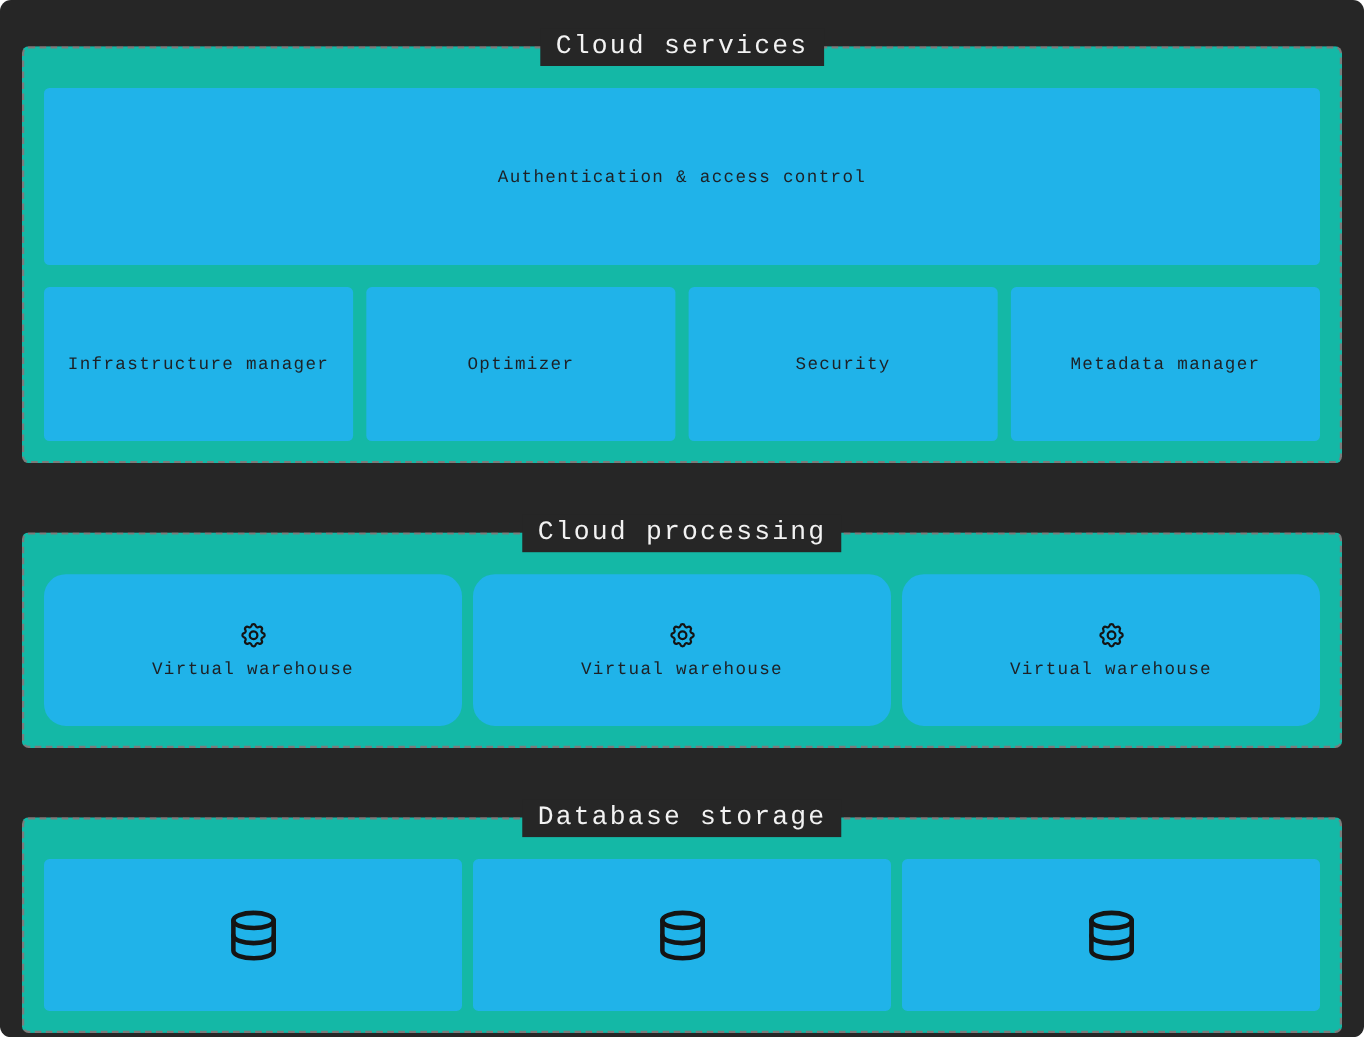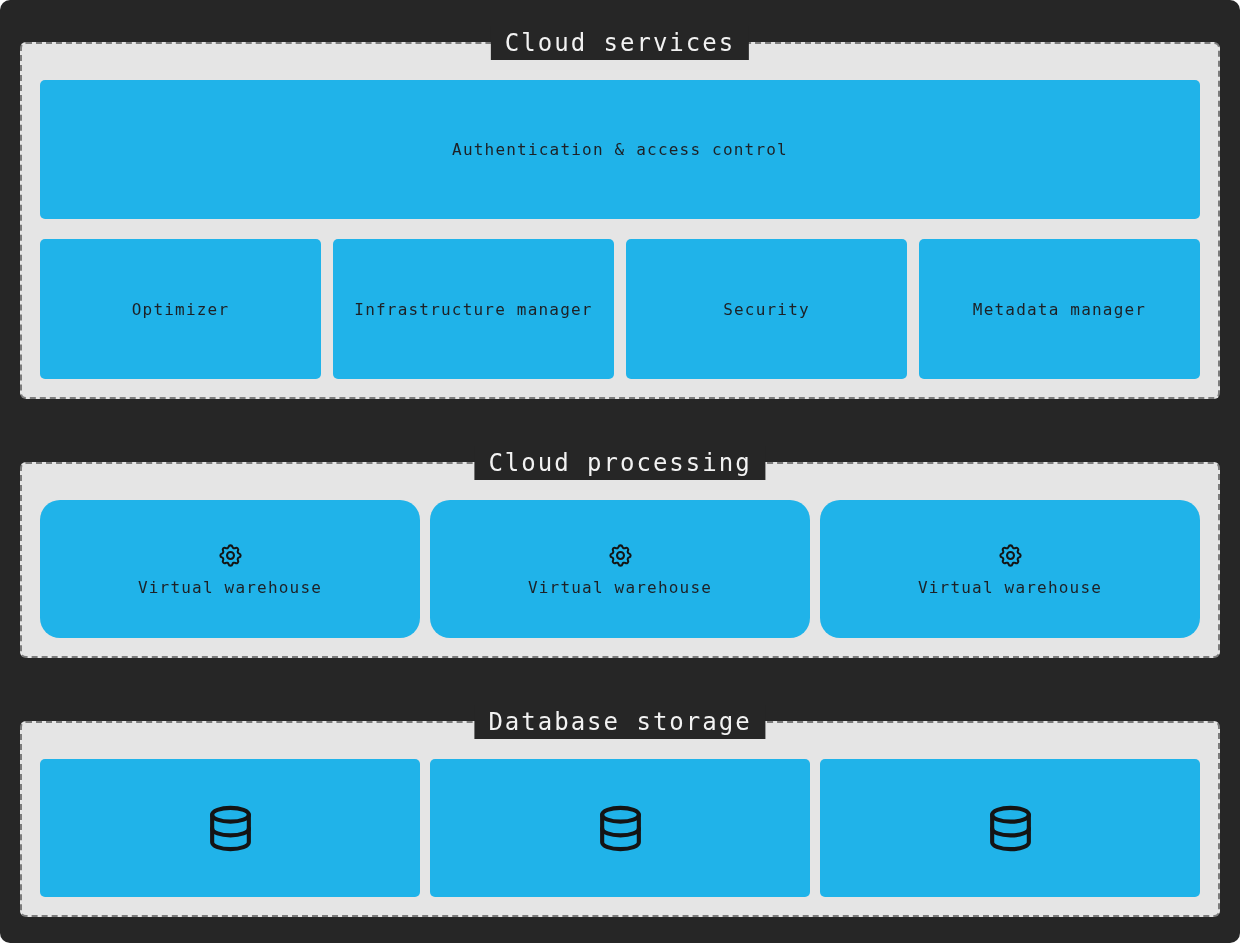--- a/index.html
+++ b/index.html
@@ -15,24 +15,25 @@
     border-radius: 10px;
     box-sizing: border-box;
     padding: 42px 20px 0 20px;
     font-family: "DejaVu Sans Mono", "Liberation Mono", monospace;
     overflow: hidden;
   }
   .group {
     position: relative;
     border: 2px dashed #7c7c7c;
     border-radius: 6px;
-    background: #e5e5e5;
+    background: #14b8a6;
     padding: 36px 18px 18px 18px;
     margin-bottom: 63px;
     box-sizing: border-box;
+    font-family: Liberation Mono, monospace;
   }
   .group:last-child { margin-bottom: 0; }
   .group-title {
     position: absolute;
     top: -18px;
     left: 50%;
     transform: translateX(-50%);
     background: #262626;
     padding: 0 14px;
     font-size: 24px;
@@ -48,21 +49,21 @@
     display: flex;
     align-items: center;
     justify-content: center;
     color: #1d2126;
     font-size: 16px;
     font-weight: 500;
     letter-spacing: 1.2px;
     box-sizing: border-box;
   }
   .banner {
-    height: 139px;
+    height: 161px;
     margin-bottom: 20px;
   }
   .row { display: flex; }
   .row-4 { gap: 12px; }
   .row-4 .box { flex: 1; height: 140px; }
   .row-3 { gap: 10px; }
   .row-3 .box { flex: 1; height: 138px; }
   .vw-box {
     flex-direction: column;
     gap: 9px;
@@ -78,24 +79,24 @@
 
   <section class="group">
     <span class="group-title">Cloud services</span>
 
     <div class="box banner">
       <span>Authentication &amp; access control</span>
     </div>
 
     <div class="row row-4">
       <div class="box">
-        <span>Optimizer</span>
+        <span>Infrastructure manager</span>
       </div>
       <div class="box">
-        <span>Infrastructure manager</span>
+        <span>Optimizer</span>
       </div>
       <div class="box">
         <span>Security</span>
       </div>
       <div class="box">
         <span>Metadata manager</span>
       </div>
     </div>
   </section>
 

